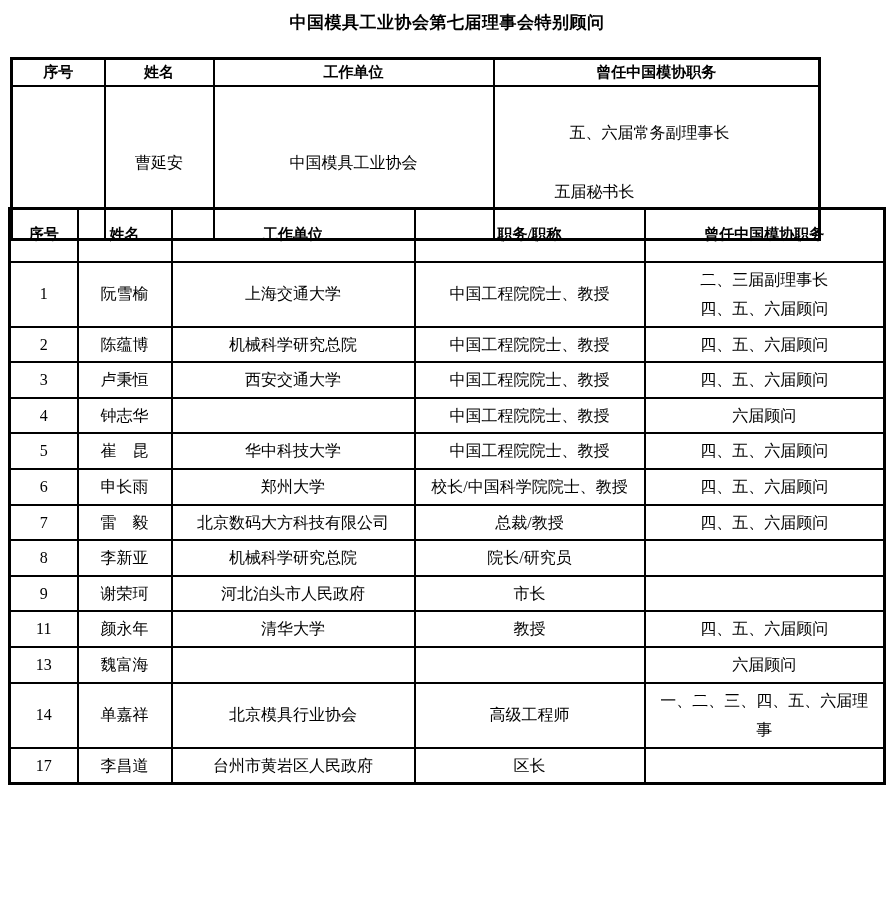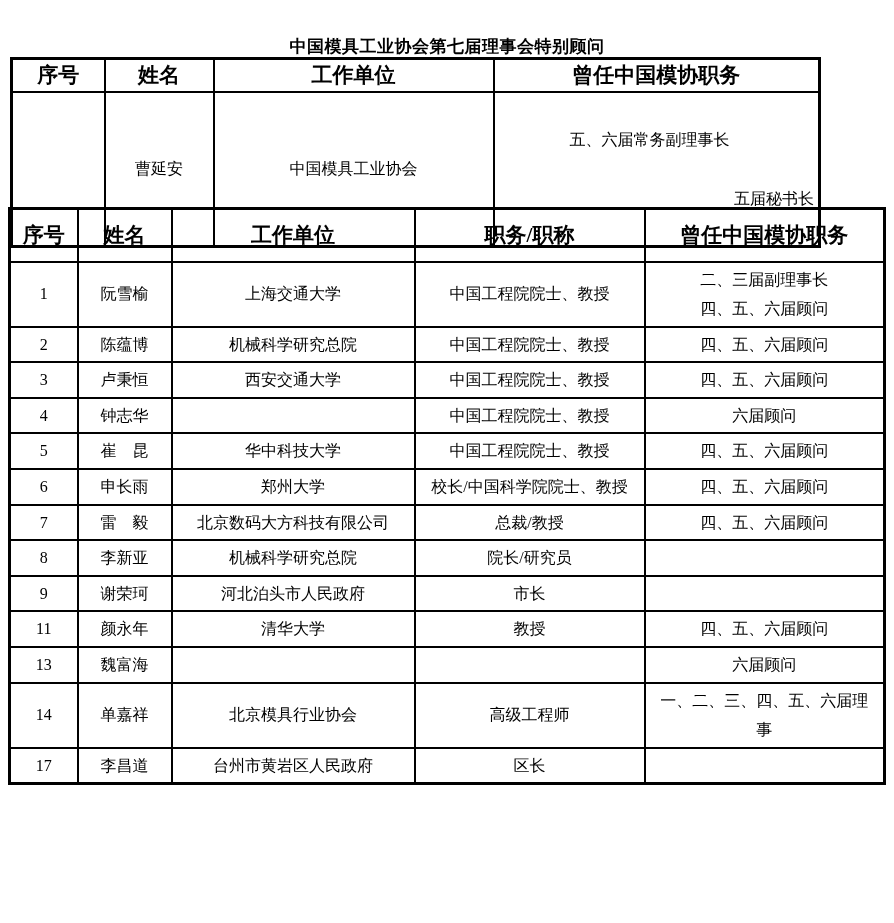--- a/index.html
+++ b/index.html
@@ -18,54 +18,54 @@
   }
   .doc-title {
     position: absolute;
     left: 0;
     width: 894px;
     text-align: center;
     font-size: 17px;
     font-weight: bold;
     letter-spacing: 0.5px;
   }
-  #title1 { top: 35px; }
+  #title1 { top: 11px; }
   #title2 { top: 177px; }
 
   table {
     position: absolute;
     border-collapse: collapse;
     table-layout: fixed;
     border: 3px solid #000000;
   }
   #table1 { left: 10px; top: 57px;  width: 808px; }
   #table2 { left: 8px;  top: 207px; width: 875px; }
 
   th, td {
     border: 2px solid #000000;
     text-align: center;
     vertical-align: middle;
     padding: 2px 4px;
     white-space: pre-line;
     line-height: 1.85;
     overflow: hidden;
   }
-  th { font-size: 21px; font-weight: bold; }
+  th { font-size: 15px; font-weight: bold; }
   td { font-size: 16px; font-weight: normal; }
 
   #table1 thead tr { height: 27px; }
   #table1 thead th { line-height: 1.3; }
   #table1 tbody tr { height: 59px; }
   #table2 thead tr { height: 53px; }
   #table2 tbody tr { height: 32px; }
 
   
   #table1 td.roles { text-align: left; padding-left: 60px; }
   #table1 td.roles .l1 { text-indent: 15px; }
-  #table1 td.roles .l2 { text-indent: 0; text-align: right; }
+  #table1 td.roles .l2 { text-indent: 0; }
 </style>
 </head>
 <body>
 
 <div class="page">
 
   <div class="doc-title" id="title1">中国模具工业协会第七届理事会特别顾问</div>
 
   <table id="table1">
     <colgroup>

